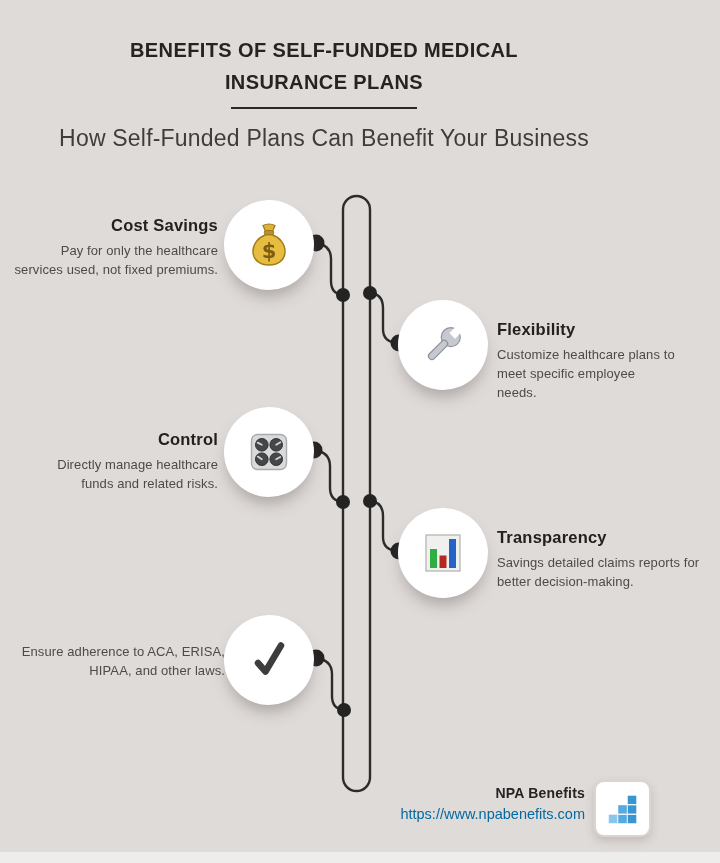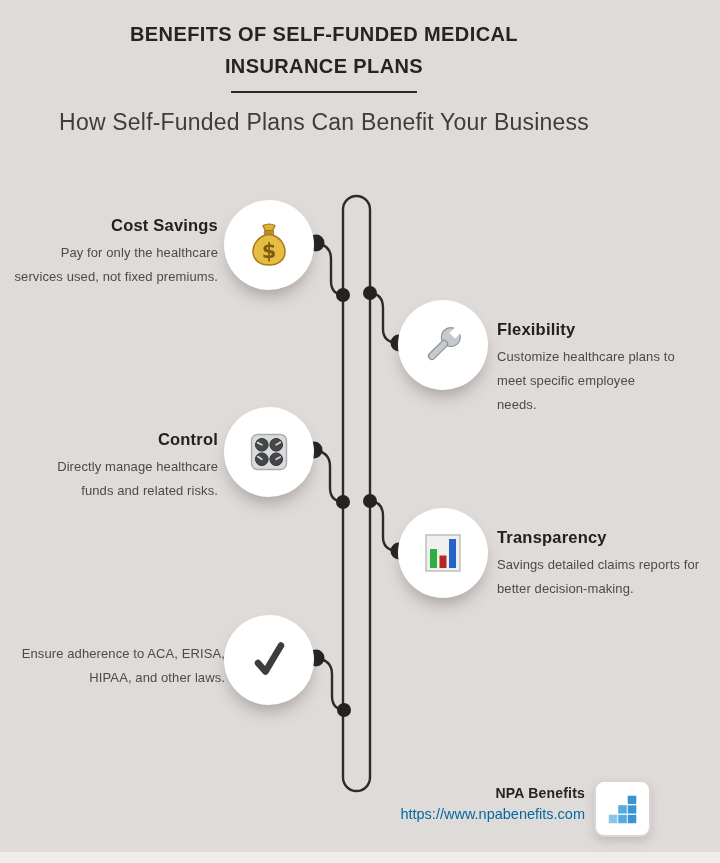--- a/index.html
+++ b/index.html
@@ -6,21 +6,21 @@
   html, body { width: 720px; height: 863px; }
   body {
     font-family: "Liberation Sans", "DejaVu Sans", sans-serif;
     background: #dfdbd9;
     position: relative;
     overflow: hidden;
   }
   .page { position: absolute; inset: 0; background: #dfdbd9; }
 
   
-  .header { position: absolute; left: 0; top: 18px; width: 648px; text-align: center; }
+  .header { position: absolute; left: 0; top: 34px; width: 648px; text-align: center; }
   .title {
     font-size: 20px; font-weight: 800; color: #262423;
     letter-spacing: 0.4px; line-height: 1.6;
     width: 460px; margin: 0 auto;
   }
   .title-rule { width: 186px; height: 2px; background: #2b2a29; margin: 9px auto 0 auto; }
   .subtitle { margin-top: 16px; font-size: 23px; font-weight: 400; color: #403c3b; letter-spacing: 0.2px; }
 
   
   .timeline-svg { position: absolute; left: 0; top: 0; width: 720px; height: 863px; }
@@ -32,21 +32,21 @@
     box-shadow: 0 10px 16px -4px rgba(105, 95, 90, 0.45);
     display: flex; align-items: center; justify-content: center;
   }
   .circle svg { width: 48px; height: 48px; }
 
   
   .item-text { position: absolute; }
   .item-text.align-right { text-align: right; margin-left: 47px; }
   .item-text.align-left { text-align: left; }
   .item-title { font-size: 16.5px; font-weight: 800; color: #232120; letter-spacing: 0.2px; margin-bottom: 6px; }
-  .item-desc { font-size: 13px; line-height: 24px; color: #4e4a48; letter-spacing: 0.1px; }
+  .item-desc { font-size: 13px; line-height: 19px; color: #4e4a48; letter-spacing: 0.1px; }
 
   
   .footer-text { position: absolute; top: 785px; right: 135px; text-align: right; }
   .brand { font-size: 14px; font-weight: 800; color: #262322; letter-spacing: 0.2px; }
   .url { margin-top: 5px; font-size: 14.5px; color: #0369a1; }
   .logo-box {
     position: absolute; left: 594px; top: 780px; width: 57px; height: 57px;
     background: #ffffff; border: 2px solid #d9d5d2; border-radius: 10px;
     box-shadow: 0 4px 8px rgba(110,100,95,0.25);
     display: flex; align-items: center; justify-content: center;

